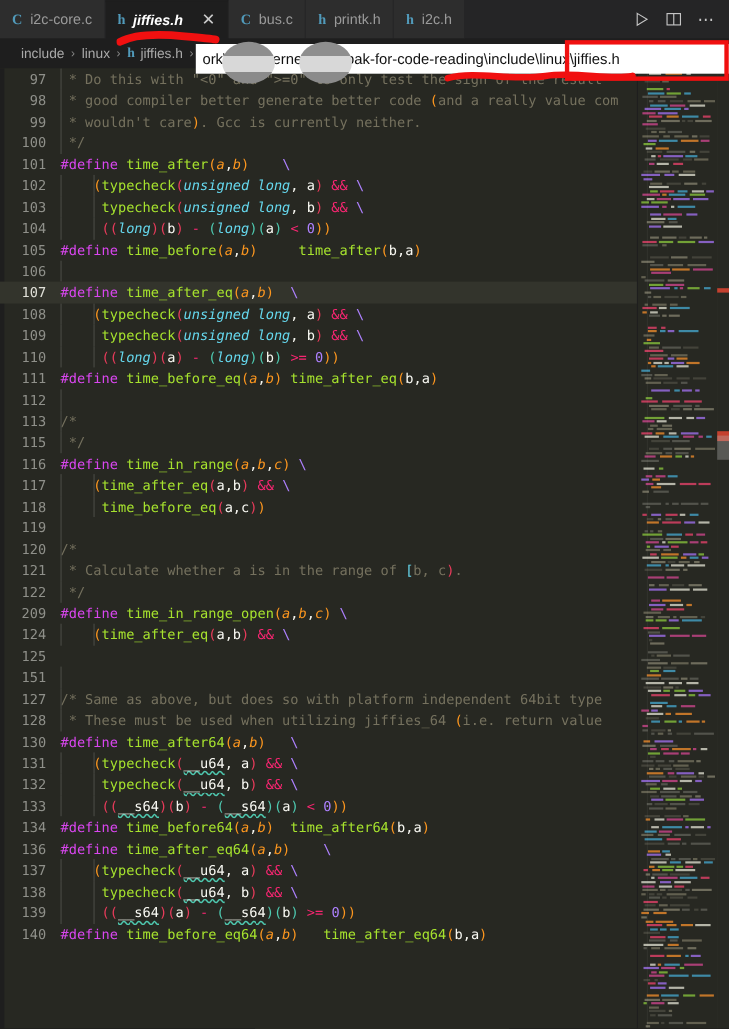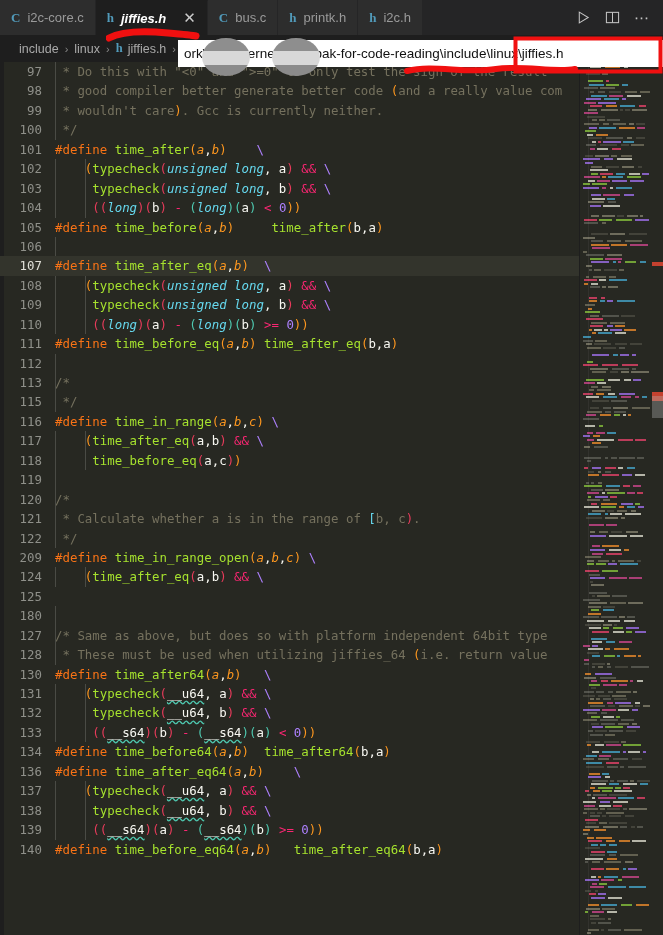--- a/index.html
+++ b/index.html
@@ -111,21 +111,21 @@
   .row.cur .ln{ color:#e0e0d8; }
   .code{ position:relative; color:#f8f8f2; }
   
   .ig{
     position:absolute; top:0; width:1px; height:19.45px;
     background:#4a4b45;
   }
 
   
   .c   { color:#75715e; }           
-  .pp  { color:#f97316; }           
+  .pp  { color:#d946ef; }           
   .fn  { color:#a6e22e; }           
   .par { color:#fd971f; font-style:italic; }  
   .typ { color:#66d9ef; font-style:italic; }  
   .id  { color:#f8f8f2; }           
   .op  { color:#f92672; }           
   .num { color:#ae81ff; }           
   .bsl { color:#ae81ff; }           
   .p1  { color:#fd971f; }           
   .p2  { color:#e83b5b; }           
   .p3  { color:#4ec9b0; }           
@@ -243,21 +243,21 @@
         <div class="row"><div class="ln">116</div><div class="code"><span class="pp">#define </span><span class="fn">time_in_range</span><span class="p1">(</span><span class="par">a</span><span class="id">,</span><span class="par">b</span><span class="id">,</span><span class="par">c</span><span class="p1">)</span><span class="id"> </span><span class="bsl">\</span></div></div>
         <div class="row"><div class="ln">117</div><div class="code"><span class="ig" style="left: 0px;"></span><span class="ig" style="left: 29.8px;"></span><span class="id">    </span><span class="p1">(</span><span class="fn">time_after_eq</span><span class="p2">(</span><span class="id">a</span><span class="id">,</span><span class="id">b</span><span class="p2">)</span><span class="id"> </span><span class="op">&amp;&amp;</span><span class="id"> </span><span class="bsl">\</span></div></div>
         <div class="row"><div class="ln">118</div><div class="code"><span class="ig" style="left: 0px;"></span><span class="ig" style="left: 29.8px;"></span><span class="id">     </span><span class="fn">time_before_eq</span><span class="p2">(</span><span class="id">a</span><span class="id">,</span><span class="id">c</span><span class="p2">)</span><span class="p1">)</span></div></div>
         <div class="row"><div class="ln">119</div><div class="code"><span class="ig" style="left: 0px;"></span></div></div>
         <div class="row"><div class="ln">120</div><div class="code"><span class="ig" style="left: 0px;"></span><span class="c">/*</span></div></div>
         <div class="row"><div class="ln">121</div><div class="code"><span class="ig" style="left: 0px;"></span><span class="c"> * Calculate whether a is in the range of </span><span class="cb">[</span><span class="c">b, c</span><span class="cr">)</span><span class="c">.</span></div></div>
         <div class="row"><div class="ln">122</div><div class="code"><span class="ig" style="left: 0px;"></span><span class="c"> */</span></div></div>
         <div class="row"><div class="ln">209</div><div class="code"><span class="pp">#define </span><span class="fn">time_in_range_open</span><span class="p1">(</span><span class="par">a</span><span class="id">,</span><span class="par">b</span><span class="id">,</span><span class="par">c</span><span class="p1">)</span><span class="id"> </span><span class="bsl">\</span></div></div>
         <div class="row"><div class="ln">124</div><div class="code"><span class="ig" style="left: 0px;"></span><span class="ig" style="left: 29.8px;"></span><span class="id">    </span><span class="p1">(</span><span class="fn">time_after_eq</span><span class="p2">(</span><span class="id">a</span><span class="id">,</span><span class="id">b</span><span class="p2">)</span><span class="id"> </span><span class="op">&amp;&amp;</span><span class="id"> </span><span class="bsl">\</span></div></div>
         <div class="row"><div class="ln">125</div></div>
-        <div class="row"><div class="ln">180</div><div class="code"><span class="ig" style="left: 0px;"></span></div></div>
+        <div class="row"><div class="ln">151</div><div class="code"><span class="ig" style="left: 0px;"></span></div></div>
         <div class="row"><div class="ln">127</div><div class="code"><span class="ig" style="left: 0px;"></span><span class="c">/* Same as above, but does so with platform independent 64bit type</span></div></div>
         <div class="row"><div class="ln">128</div><div class="code"><span class="ig" style="left: 0px;"></span><span class="c"> * These must be used when utilizing jiffies_64 </span><span class="p1">(</span><span class="c">i.e. return value</span></div></div>
         <div class="row"><div class="ln">130</div><div class="code"><span class="pp">#define </span><span class="fn">time_after64</span><span class="p1">(</span><span class="par">a</span><span class="id">,</span><span class="par">b</span><span class="p1">)</span><span class="id">   </span><span class="bsl">\</span></div></div>
         <div class="row"><div class="ln">131</div><div class="code"><span class="ig" style="left: 0px;"></span><span class="ig" style="left: 29.8px;"></span><span class="id">    </span><span class="p1">(</span><span class="fn">typecheck</span><span class="p2">(</span><span class="err">__u64</span><span class="id">, </span><span class="id">a</span><span class="p2">)</span><span class="id"> </span><span class="op">&amp;&amp;</span><span class="id"> </span><span class="bsl">\</span></div></div>
         <div class="row"><div class="ln">132</div><div class="code"><span class="ig" style="left: 0px;"></span><span class="ig" style="left: 29.8px;"></span><span class="id">     </span><span class="fn">typecheck</span><span class="p2">(</span><span class="err">__u64</span><span class="id">, </span><span class="id">b</span><span class="p2">)</span><span class="id"> </span><span class="op">&amp;&amp;</span><span class="id"> </span><span class="bsl">\</span></div></div>
         <div class="row"><div class="ln">133</div><div class="code"><span class="ig" style="left: 0px;"></span><span class="ig" style="left: 29.8px;"></span><span class="id">     </span><span class="p2">((</span><span class="err">__s64</span><span class="p2">)(</span><span class="id">b</span><span class="p2">)</span><span class="id"> </span><span class="op">-</span><span class="id"> </span><span class="p3">(</span><span class="err">__s64</span><span class="p3">)(</span><span class="id">a</span><span class="p3">)</span><span class="id"> </span><span class="op">&lt;</span><span class="id"> </span><span class="num">0</span><span class="p1">))</span></div></div>
         <div class="row"><div class="ln">134</div><div class="code"><span class="pp">#define </span><span class="fn">time_before64</span><span class="p1">(</span><span class="par">a</span><span class="id">,</span><span class="par">b</span><span class="p1">)</span><span class="id">  </span><span class="fn">time_after64</span><span class="p1">(</span><span class="id">b</span><span class="id">,</span><span class="id">a</span><span class="p1">)</span></div></div>
         <div class="row"><div class="ln">136</div><div class="code"><span class="pp">#define </span><span class="fn">time_after_eq64</span><span class="p1">(</span><span class="par">a</span><span class="id">,</span><span class="par">b</span><span class="p1">)</span><span class="id">    </span><span class="bsl">\</span></div></div>
         <div class="row"><div class="ln">137</div><div class="code"><span class="ig" style="left: 0px;"></span><span class="ig" style="left: 29.8px;"></span><span class="id">    </span><span class="p1">(</span><span class="fn">typecheck</span><span class="p2">(</span><span class="err">__u64</span><span class="id">, </span><span class="id">a</span><span class="p2">)</span><span class="id"> </span><span class="op">&amp;&amp;</span><span class="id"> </span><span class="bsl">\</span></div></div>
         <div class="row"><div class="ln">138</div><div class="code"><span class="ig" style="left: 0px;"></span><span class="ig" style="left: 29.8px;"></span><span class="id">     </span><span class="fn">typecheck</span><span class="p2">(</span><span class="err">__u64</span><span class="id">, </span><span class="id">b</span><span class="p2">)</span><span class="id"> </span><span class="op">&amp;&amp;</span><span class="id"> </span><span class="bsl">\</span></div></div>

